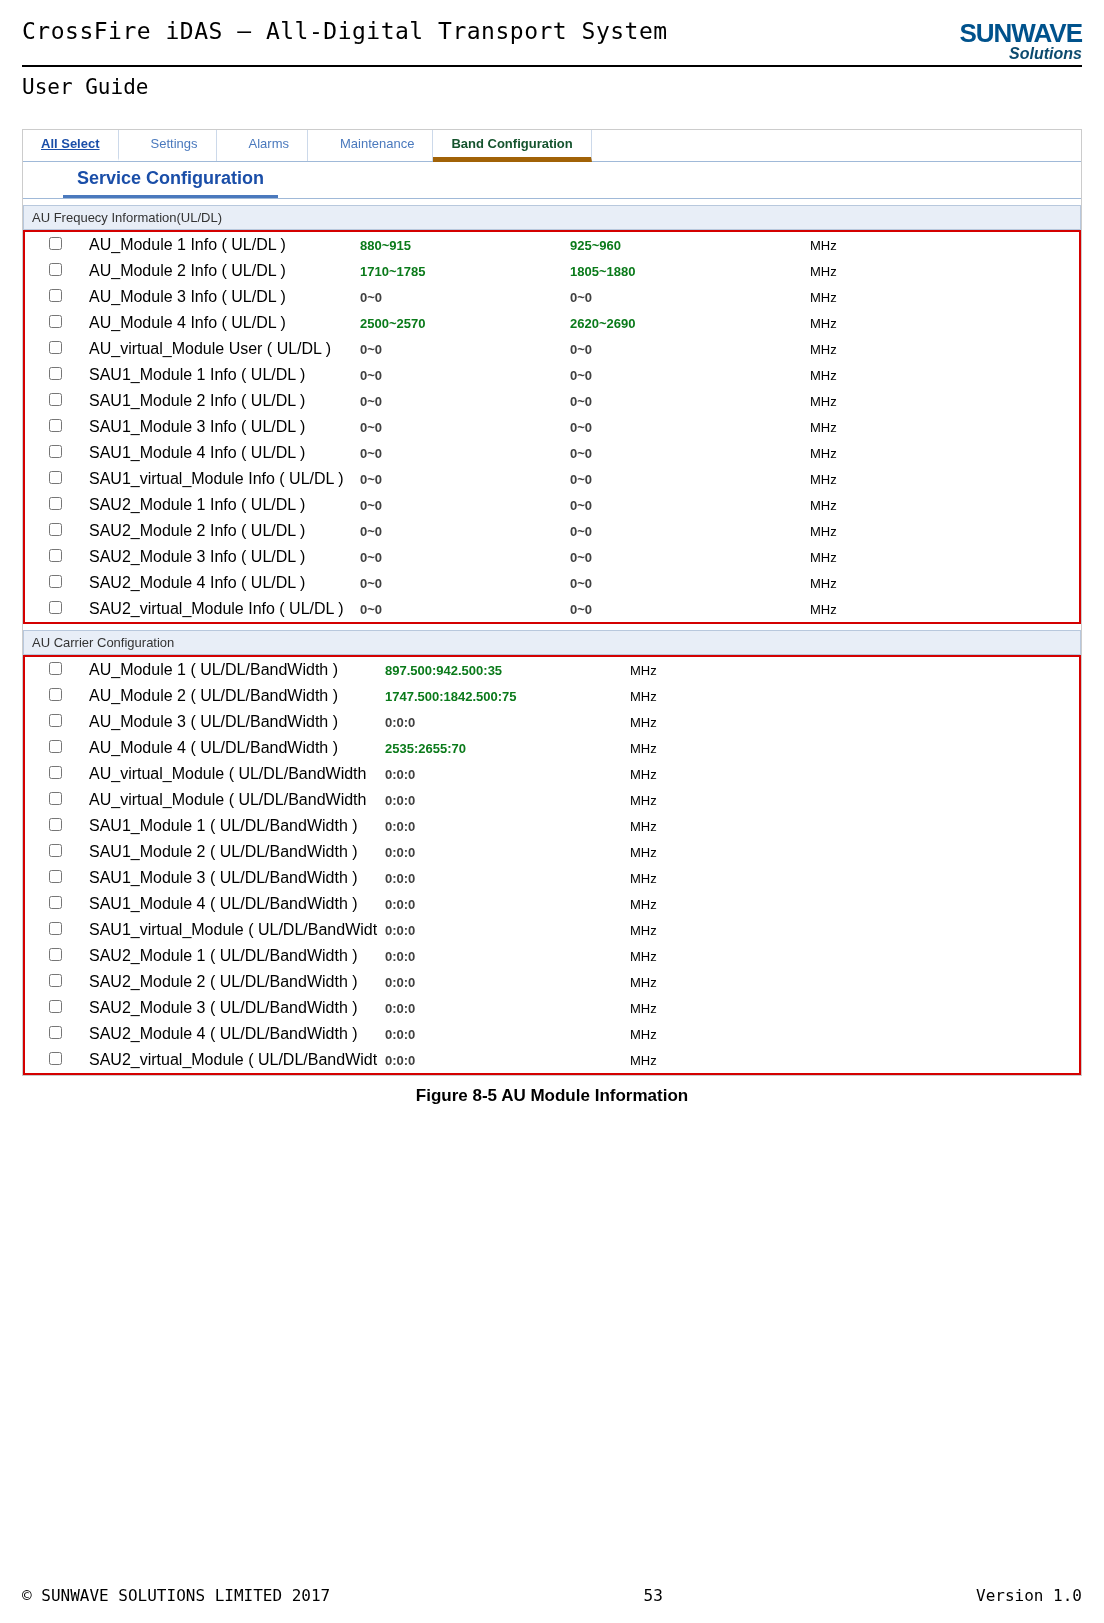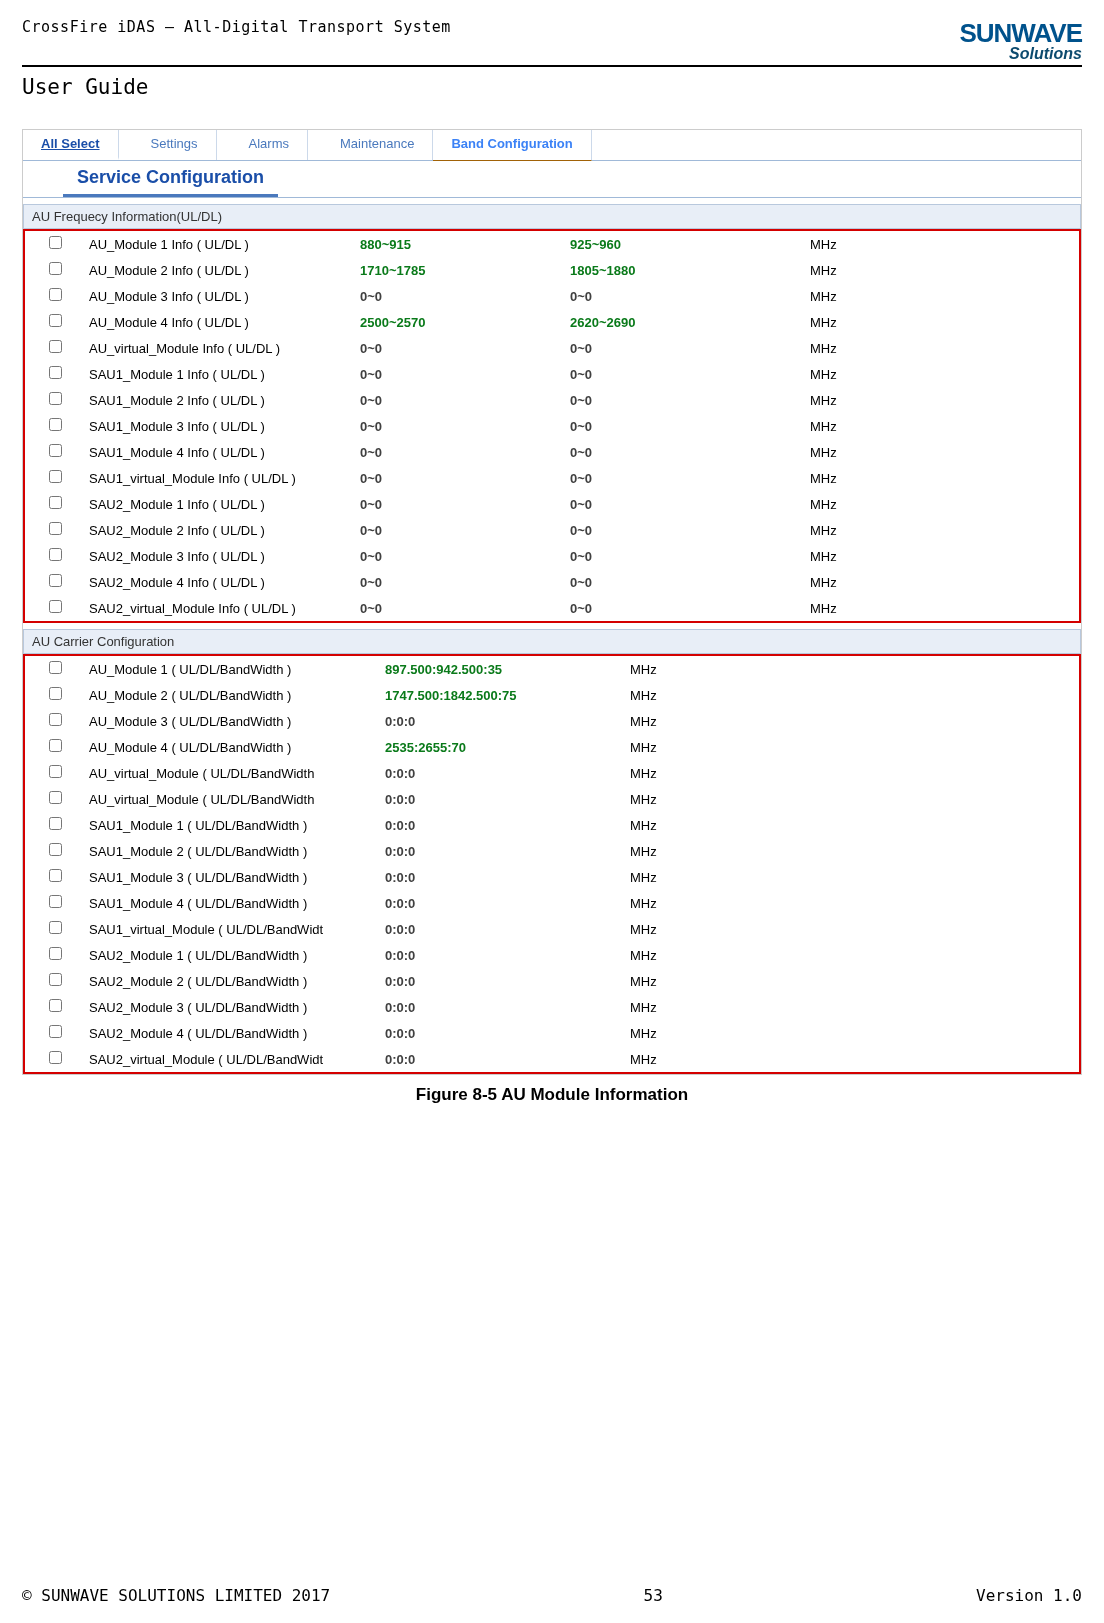--- a/index.html
+++ b/index.html
@@ -1,36 +1,36 @@
 <!DOCTYPE html>
 <html><head>
 <meta charset="utf-8">
 <style>
   * { box-sizing: border-box; margin: 0; padding: 0; }
   body { width: 1104px; height: 1623px; font-family: Arial, sans-serif; background: #fff; position: relative; }
   .page { padding: 18px 22px 0 22px; }
   .header-row { display: flex; justify-content: space-between; align-items: flex-start; border-bottom: 2px solid #000; padding-bottom: 2px; margin-bottom: 2px; }
-  .header-left { font-family: "SimSun","NSimSun","FangSong",monospace; font-size: 15px; letter-spacing: 0.5px; }
+  .header-left { font-family: "SimSun","NSimSun","FangSong",monospace; font-size: 23px; letter-spacing: 0.5px; }
   .header-sub { font-family: "SimSun","NSimSun","FangSong",monospace; font-size: 21px; margin-top: 8px; }
   .logo { font-family: Arial, sans-serif; font-weight: bold; font-size: 26px; color: #00528c; letter-spacing: -1px; }
   .logo .sol { display:block; font-size:16px; color:#0c4a6e; font-style:italic; font-weight:bold; text-align:right; margin-top:-4px; letter-spacing:0; }
   .screenshot { margin: 30px 0 8px 0; border: 1px solid #ccc; background: #fff; font-size: 13px; color:#000; }
   .tabs1 { display:flex; border-bottom:1px solid #a0b9d8; background:#fff; }
   .tab { padding:6px 18px; border-right:1px solid #ccd9ea; font-size:13px; }
   .tab.allsel { color:#1a4ea8; font-weight:bold; background:#fff; border-bottom:3px solid #fff;text-decoration:underline; }
   .tab.link { color:#4a79bd;padding-left:32px; }
-  .tab.active { color:#3b82f6; font-weight:bold; background:#fff; border-bottom:1px solid #a16207; margin-bottom:-1px; }
+  .tab.active { color:#14532d; font-weight:bold; background:#fff; border-bottom:5px solid #a16207; margin-bottom:-1px; }
   .tabs2 { display:flex; padding-left:40px; border-bottom:1px solid #a0b9d8; }
   .subtab { padding:6px 14px; color:#1a4ea8; font-weight:bold; font-size:18px; border-bottom:3px solid #4a79bd; }
   .section-hdr { background:#e8eef7; border:1px solid #b8c8dd; padding:4px 8px; font-size:13px; color:#333; margin-top:6px; }
   .grid { border:2px solid #d40000; border-top:2px solid #d40000; }
   .row { display:flex; align-items:center; min-height:26px; padding:1px 0; }
   .ck { width:60px; text-align:center; }
   .ck input { width:13px; height:13px; }
-  .c-name { width:275px; padding-left:4px; font-size:13px; }
+  .c-name { width:275px; padding-left:4px; font-size:16px; }
   .c-v1 { width:210px; font-weight:bold; font-size:13px; }
   .c-v2 { width:240px; font-weight:bold; font-size:13px; }
   .c-unit { width:80px; font-size:13px; color:#000; }
   .green { color:#0a7a1a; }
   .red { color:#404040; }
   .grid2 .c-name { width:300px; }
   .grid2 .c-v1 { width:245px; }
   .grid2 .c-unit2 { width:100px; font-size:13px; }
   .caption { text-align:center; font-weight:bold; font-size:17px; margin-top:10px; font-family: Arial, sans-serif; }
   .footer { position:absolute; bottom:18px; left:22px; right:22px; display:flex; justify-content:space-between; font-family:"SimSun","NSimSun","FangSong",monospace; font-size:16px; }
@@ -87,21 +87,21 @@
         </div>
         <div class="row">
           <div class="ck"><input type="checkbox" style=""></div>
           <div class="c-name">AU_Module 4 Info ( UL/DL )</div>
           <div class="c-v1 green">2500~2570</div>
           <div class="c-v2 green">2620~2690</div>
           <div class="c-unit">MHz</div>
         </div>
         <div class="row">
           <div class="ck"><input type="checkbox" style=""></div>
-          <div class="c-name">AU_virtual_Module Info ( UL/DL )</div>
+          <div class="c-name">AU_virtual_Module User ( UL/DL )</div>
           <div class="c-v1 red">0~0</div>
           <div class="c-v2 red">0~0</div>
           <div class="c-unit">MHz</div>
         </div>
         <div class="row">
           <div class="ck"><input type="checkbox" style=""></div>
           <div class="c-name">SAU1_Module 1 Info ( UL/DL )</div>
           <div class="c-v1 red">0~0</div>
           <div class="c-v2 red">0~0</div>
           <div class="c-unit">MHz</div>

